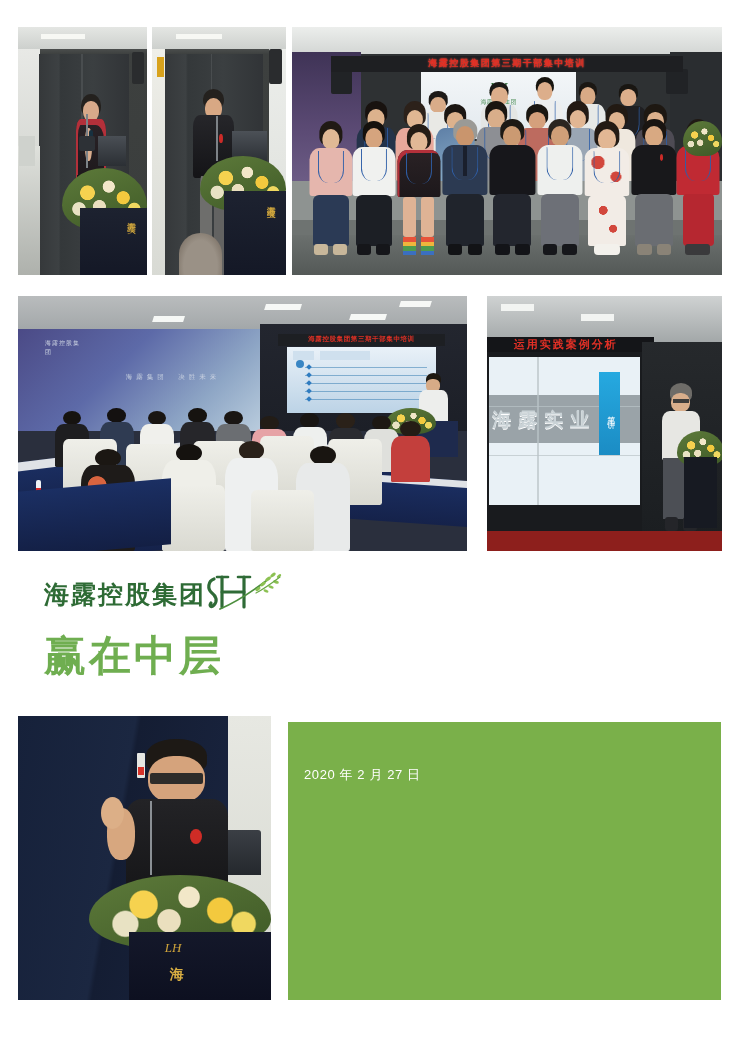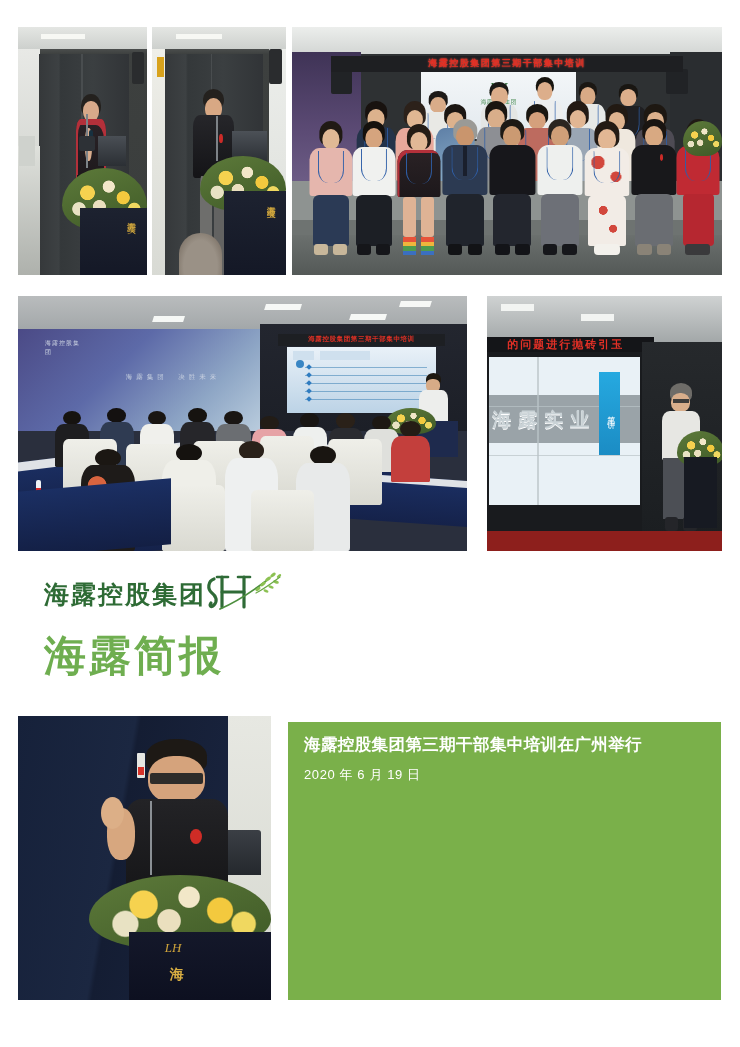--- a/index.html
+++ b/index.html
@@ -528,21 +528,21 @@
     <div style="position:absolute;left:0;top:74%;width:34%;height:26%;
          background:linear-gradient(180deg,#1b2f63,#131f44);transform:skewY(-5deg);"></div>
   </div>
 
   <div class="photo" style="left:487px;top:296px;width:235px;height:255px;">
     <div class="sc"></div>
     <div class="sc-ceil"></div>
     <div style="position:absolute;left:6%;top:3%;width:14%;height:3%;background:#f2f4f2;"></div>
     <div style="position:absolute;left:40%;top:7%;width:14%;height:3%;background:#f2f4f2;"></div>
     <div class="sc-bnr">
-      <span>的问题进行抛砖引玉</span>
+      <span>运用实践案例分析</span>
     </div>
     <div class="sc-wall"></div>
     <div class="sc-scr">
       <div class="seam" style="left:32%;top:0;width:1.5px;height:100%;"></div>
       <div class="seam" style="left:0;top:33%;width:100%;height:1.5px;"></div>
       <div class="seam" style="left:0;top:66%;width:100%;height:1.5px;"></div>
       <div class="bigtxt">海露实业</div>
       <div class="vtab">
         <span>第三讲</span>
       </div>
@@ -586,21 +586,21 @@
           <ellipse cx="58" cy="20" rx="3.0" ry="1.5" transform="rotate(-38 58 20)"></ellipse>
           <ellipse cx="76" cy="13" rx="3.0" ry="1.5" transform="rotate(20 76 13)"></ellipse>
           <ellipse cx="71" cy="18" rx="2.8" ry="1.4" transform="rotate(20 71 18)"></ellipse>
           <ellipse cx="66" cy="22" rx="2.6" ry="1.4" transform="rotate(20 66 22)"></ellipse>
           <ellipse cx="79" cy="7" rx="2.6" ry="1.3" transform="rotate(-38 79 7)"></ellipse>
         </g>
         <path d="M56 24 C 64 20, 72 14, 80 8" fill="none" stroke="#6aa845" stroke-width="1.2" stroke-linecap="round"></path>
       </svg>
     </div>
 
-    <div class="brand">海露简报</div>
+    <div class="brand">赢在中层</div>
   </div>
 
   <div class="photo" style="left:18px;top:716px;width:253px;height:284px;">
     <div class="bs"></div>
     <div class="bs-door"></div>
     <div class="bs-wall"></div>
     <div class="bs-sw"></div>
     <div class="laptop"></div>
 
     <div style="position:absolute;left:42%;top:8%;width:42%;height:76%;">
@@ -616,19 +616,18 @@
     <div class="mic" style="left:52%;top:30%;height:26%;background:#8b9095;"></div>
     <div class="flowers" style="left:28%;top:56%;width:72%;height:26%;"></div>
     <div style="position:absolute;left:44%;top:76%;width:56%;height:24%;
          background:linear-gradient(180deg,#14182a,#0d1020);"></div>
     <div style="position:absolute;left:58%;top:79%;color:#cfa43a;font-size:13px;
                 font-family:'Liberation Serif',serif;font-style:italic;">LH</div>
     <div style="position:absolute;left:60%;top:88%;color:#d7ad42;font-size:14px;font-weight:700;">海</div>
   </div>
 
   <div class="card">
-    <div class="card-h">海露控股集团第三期干部集中培训在广州举行</div>
-    <div class="card-d">2020 年 6 月 19 日</div>
+    <div class="card-d">2020 年 2 月 27 日</div>
     <div class="card-b">
     </div>
   </div>
 
 </div>
 
 </body></html>

